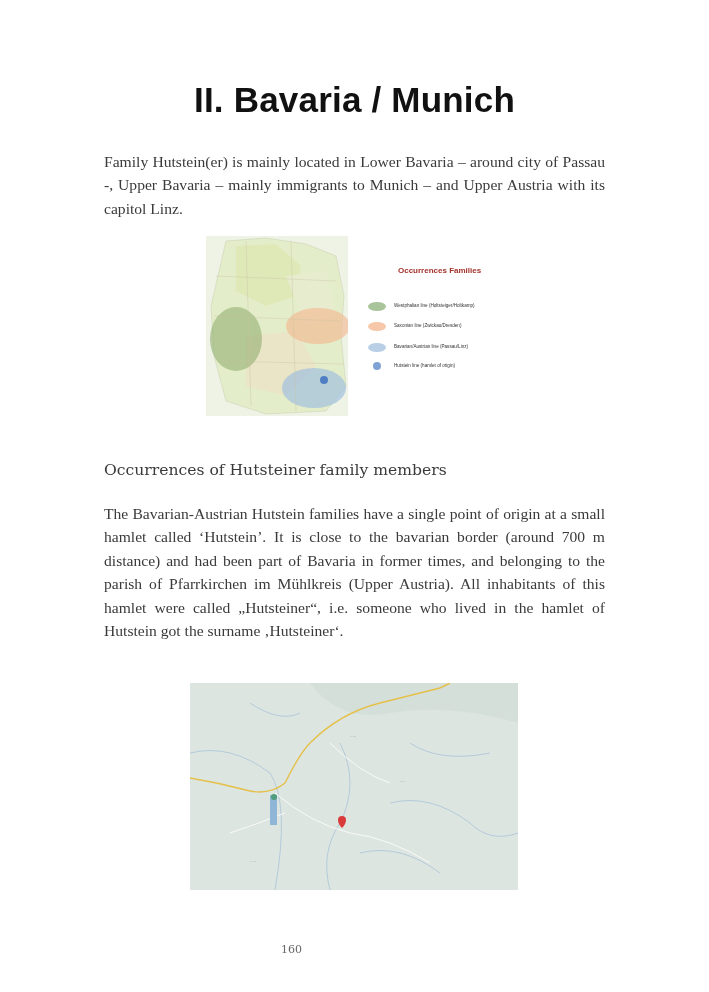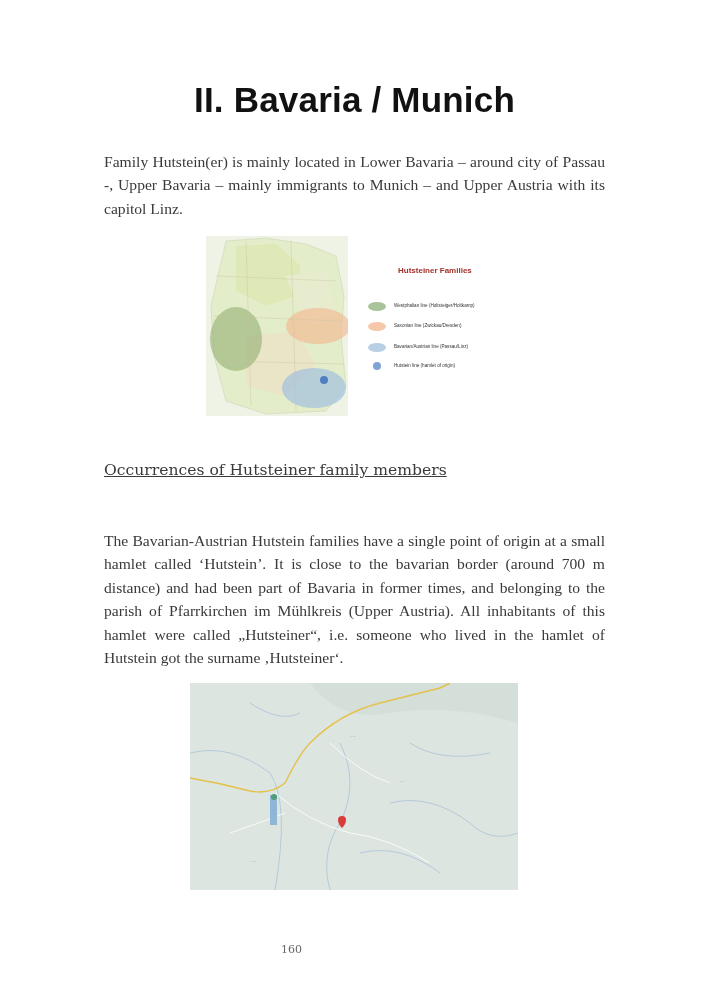--- a/index.html
+++ b/index.html
@@ -8,22 +8,22 @@
     position: absolute; left: 0; width: 709px; top: 80px;
     text-align: center; font-family: "Liberation Sans", sans-serif;
     font-weight: bold; font-size: 35px; color: #111; letter-spacing: 0.2px;
   }
   .para {
     position: absolute; left: 104px; width: 501px;
     font-family: Liberation Serif, serif; font-size: 15.6px; line-height: 23.4px;
     color: #3a3a3a; text-align: justify; margin: 0;
   }
   .p1 { top: 150px; }
-  .heading2 { position: absolute; left: 104px; top: 461px; font-family: "DejaVu Serif", serif; font-size: 15.6px; color: #3a3a3a; margin: 0; text-decoration: underline; }
-  .p2 { top: 529px; }
+  .heading2 { position: absolute; left: 104px; top: 461px; font-family: "DejaVu Serif", serif; font-size: 15.6px; color: #3a3a3a; margin: 0; }
+  .p2 { top: 502px; }
   .figure-map1 {
     position: absolute; left: 206px; top: 236px; width: 310px; height: 180px;
     background: #ffffff;
   }
   .map1-area { position: absolute; left: 0; top: 0; width: 142px; height: 180px; overflow: hidden; background: #f6f8f2; }
   .legend { position: absolute; left: 160px; top: 30px; width: 150px; }
   .legend-title { position: absolute; left: 32px; top: 0; font-family: "Liberation Sans", sans-serif; font-size: 8px; font-weight: bold; color: #a3322b; white-space: nowrap; }
   .legend-row { position: absolute; left: 0; height: 10px; width: 150px; }
   .legend-swatch { position: absolute; left: 2px; top: 0; width: 18px; height: 9px; border-radius: 50%; }
   .legend-dot { position: absolute; left: 7px; top: 0; width: 8px; height: 8px; border-radius: 50%; }
@@ -59,21 +59,21 @@
       <g stroke="#c9c2a5" stroke-width="0.4" fill="none">
         <path d="M10 40 L130 45"></path>
           <path d="M8 80 L135 85"></path>
           <path d="M15 125 L138 128"></path>
         <path d="M40 5 L45 170"></path>
           <path d="M85 5 L90 175"></path>
       </g>
     </svg>
   </div>
   <div class="legend">
-    <div class="legend-title">Hutsteiner Families</div>
+    <div class="legend-title">Occurrences Families</div>
     <div class="legend-row" style="top:36px">
       <span class="legend-swatch" style="background:#a9c49a"></span>
       <span class="legend-text">Westphalian line (Holtsteiger/Holtkamp)</span>
     </div>
     <div class="legend-row" style="top:56px">
       <span class="legend-swatch" style="background:#f6c7a8"></span>
       <span class="legend-text">Saxonian line (Zwickau/Dresden)</span>
     </div>
     <div class="legend-row" style="top:77px">
       <span class="legend-swatch" style="background:#b8cfe6"></span>

